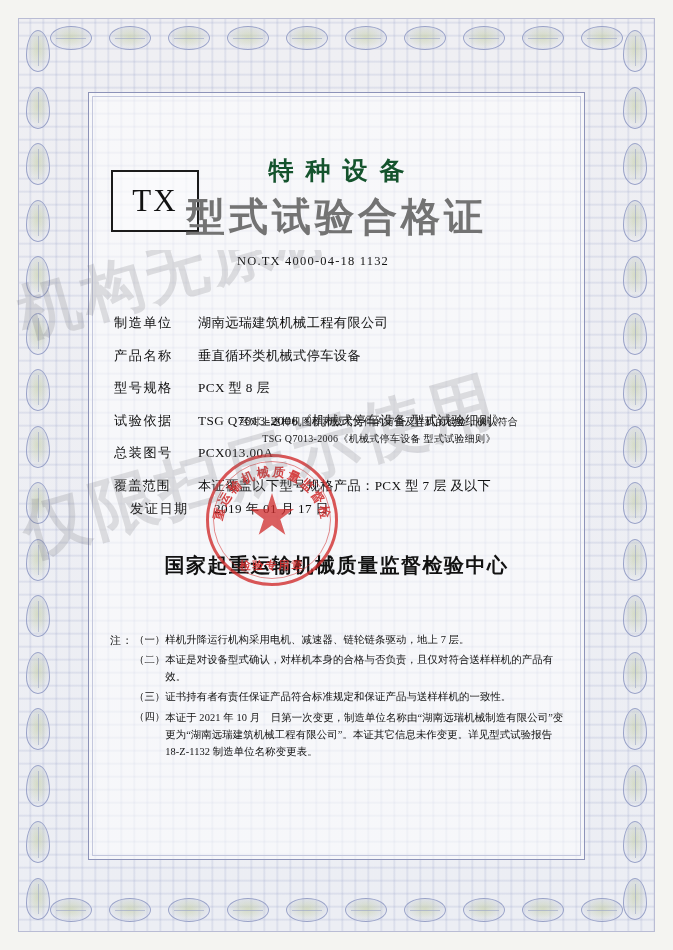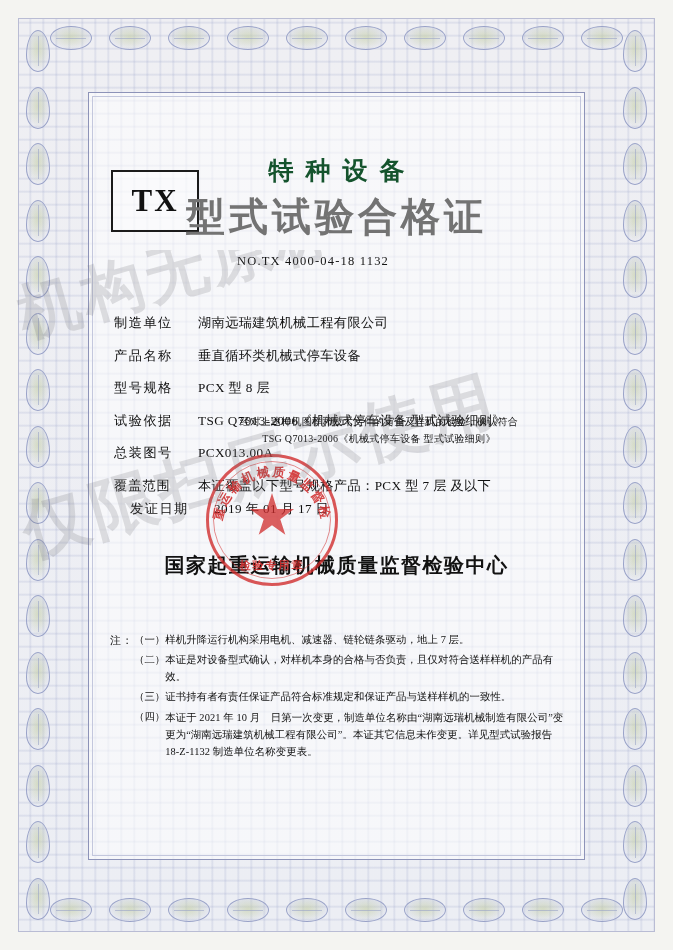--- a/index.html
+++ b/index.html
@@ -144,21 +144,21 @@
     position: absolute;
     left: 23px;
     top: 78px;
     width: 84px;
     height: 58px;
     border: 2px solid #1b1b1b;
     display: flex;
     align-items: center;
     justify-content: center;
     font-family: "Liberation Serif", serif;
-    font-weight: bold;
+    font-weight: normal;
     font-size: 31px;
     letter-spacing: 2px;
     color: #111;
     background: rgba(255,255,255,0.35);
   }
   .title-small {
     position: absolute;
     left: 0;
     top: 62px;
     width: 497px;

